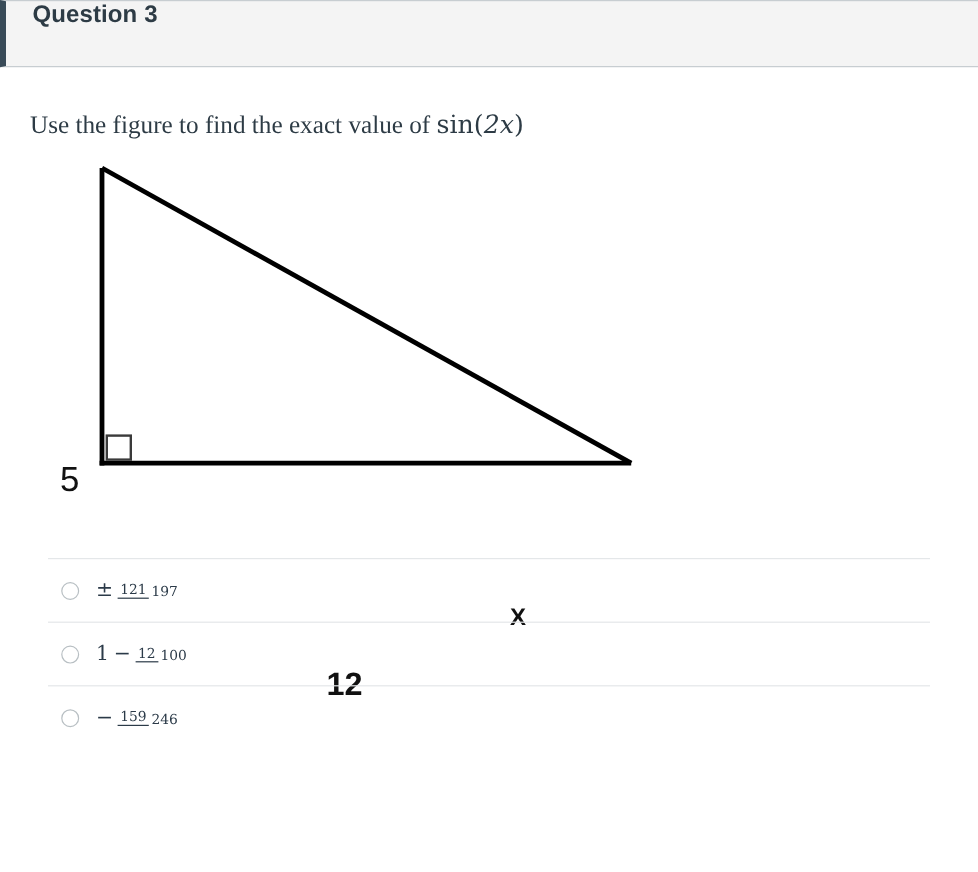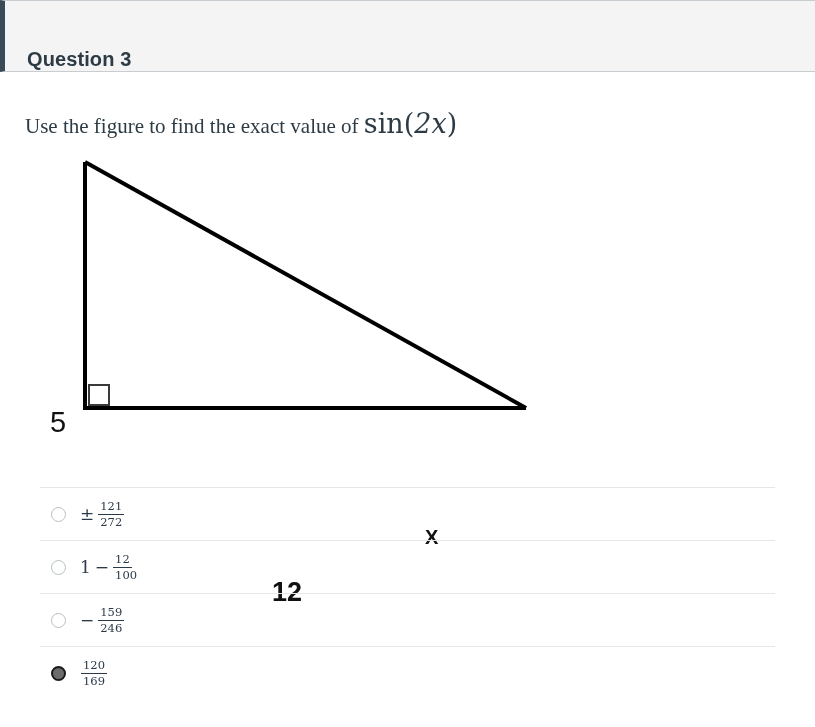--- a/index.html
+++ b/index.html
@@ -11,28 +11,28 @@
     height: 727px;
     background: #ffffff;
     font-family: "Liberation Sans", sans-serif;
     color: #2d3b45;
     overflow: hidden;
   }
 
   
   .question-header {
     position: relative;
-    height: 72px;
+    height: 56px;
     box-sizing: border-box;
     background: #f4f4f4;
     border-top: 1px solid #c7cdd1;
     border-bottom: 1px solid #c7cdd1;
     border-left: 5px solid #394b58;
     display: flex;
-    align-items: flex-end;
+    align-items: flex-start;
   }
   .question-header-title {
     font-size: 20px;
     font-weight: bold;
     color: #2d3b45;
     padding-left: 22px;
     letter-spacing: 0.1px;
   }
 
   
@@ -42,21 +42,21 @@
   .question-text {
     font-family: "Liberation Serif", serif;
     font-size: 21px;
     color: #2d3b45;
     padding-top: 36px;
     padding-left: 5px;
     white-space: nowrap;
   }
   .mathspan {
     font-family: "DejaVu Serif", serif;
-    font-size: 27px;
+    font-size: 21px;
   }
   .mathspan .mi-italic {
     font-style: italic;
   }
 
   
   .figure-wrap {
     position: relative;
     width: 560px;
     height: 330px;
@@ -134,22 +134,22 @@
   .op {
     font-size: 17px;
     margin-right: 3px;
   }
   .lead {
     font-size: 17px;
     margin-right: 4px;
   }
   .frac {
     display: inline-flex;
-    flex-direction: column;
-    align-items: flex-start;
+    flex-direction: row;
+    align-items: flex-end;
     justify-content: center;
     vertical-align: middle;
     line-height: 1.05;
     font-size: 11.5px;
     margin: 0 1px;
   }
   .frac .num {
     padding: 0 2px 1px 2px;
     border-bottom: 1px solid #2b3a48;
   }
@@ -190,21 +190,21 @@
   </div>
 
   <div class="answers">
 
     <div class="answer-row first">
       <span class="radio"></span>
       <span class="answer-math">
         <span class="op">±</span>
         <span class="frac">
           <span class="num">121</span>
-          <span class="den">272</span>
+          <span class="den">197</span>
         </span>
       </span>
     </div>
 
     <div class="answer-row">
       <span class="radio"></span>
       <span class="answer-math">
         <span class="lead">1</span>
         <span class="op">−</span>
         <span class="frac">
@@ -218,24 +218,15 @@
       <span class="radio"></span>
       <span class="answer-math">
         <span class="op">−</span>
         <span class="frac">
           <span class="num">159</span>
           <span class="den">246</span>
         </span>
       </span>
     </div>
 
-    <div class="answer-row">
-      <span class="radio selected"></span>
-      <span class="answer-math">
-        <span class="frac">
-          <span class="num">120</span>
-          <span class="den">169</span>
-        </span>
-      </span>
-    </div>
 
   </div>
 </div>
 
 </body></html>

